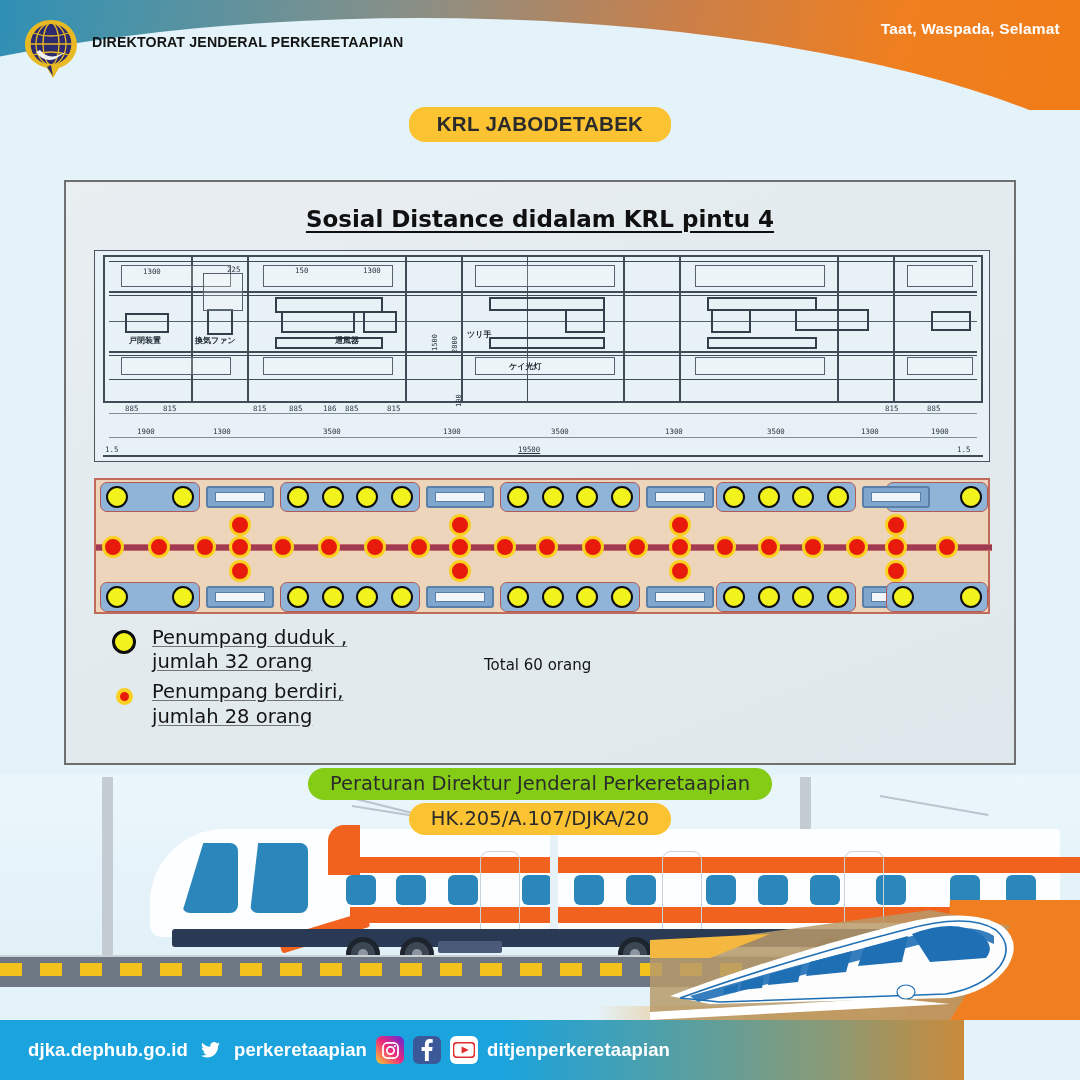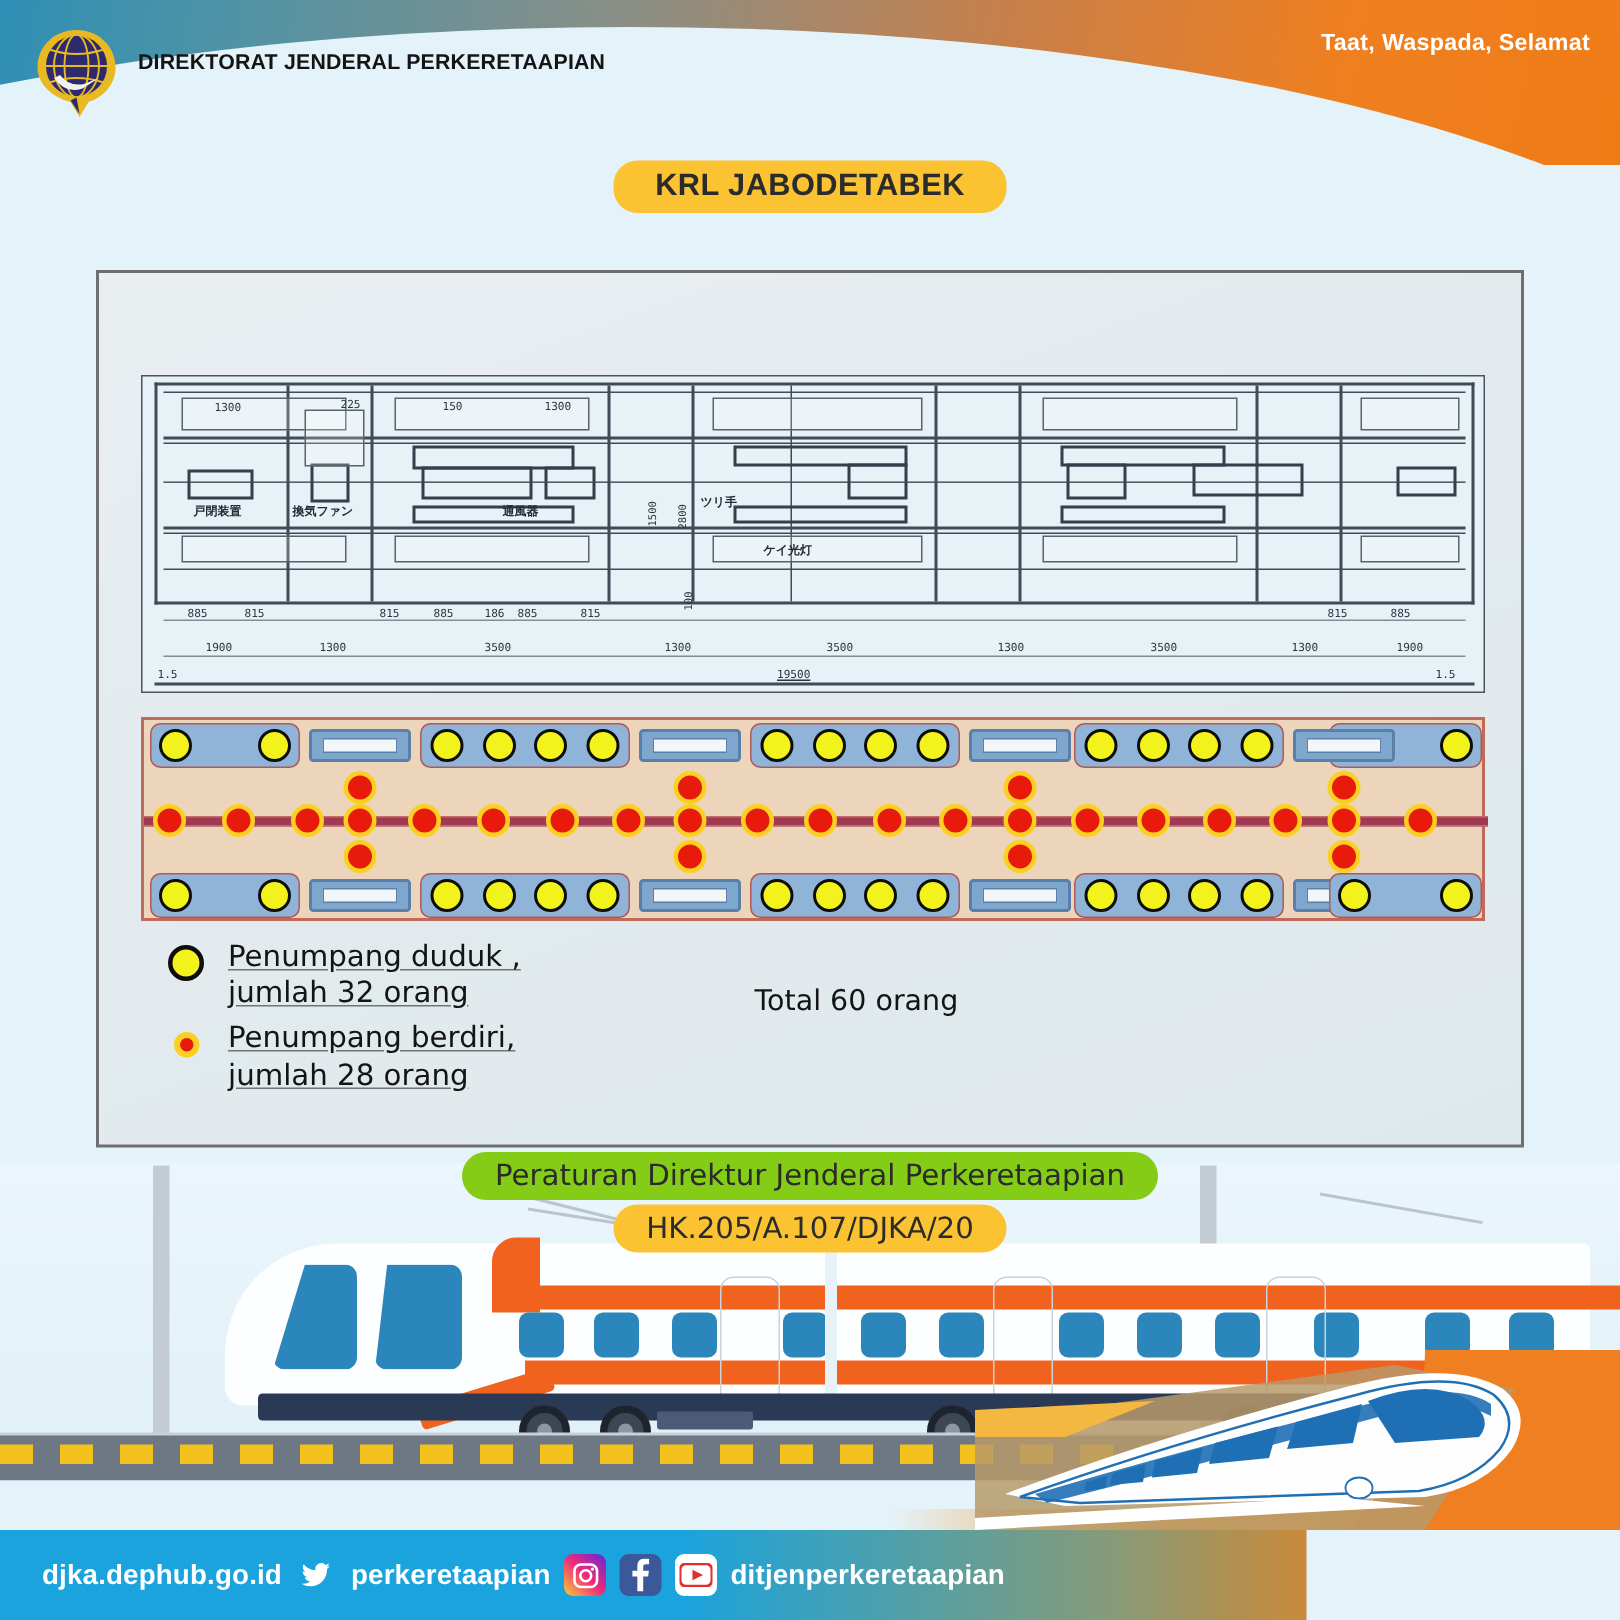--- a/index.html
+++ b/index.html
@@ -136,21 +136,21 @@
     background: #e81a0c; border: 4px solid #fbd020; margin-top: 4px;
   }
   .legend-text {
     font-size: 19.5px; color: #141414; line-height: 1.24;
     font-family: "DejaVu Sans", sans-serif;
     text-decoration: underline; text-decoration-color: rgba(20,20,20,.55);
     text-underline-offset: 2px;
   }
   .legend-total {
     position: absolute; left: 388px; top: 36px;
-    font-size: 19px; color: #141414; font-family: "DejaVu Sans", sans-serif; margin-left: 19px;
+    font-size: 15px; color: #141414; font-family: "DejaVu Sans", sans-serif;
   }
 
   
   .scene {
     position: absolute; left: 0; top: 775px; width: 1080px; height: 245px;
     background: #e4f3fa; overflow: hidden;
   }
   .scene-sky {
     position: absolute; left: 0; top: 0; width: 1080px; height: 185px;
     background: linear-gradient(180deg, #eaf6fb 0%, #e2f0f8 100%);
@@ -215,21 +215,21 @@
   }
 
   
   .hsr-wrap {
     position: absolute; right: 0; bottom: 60px; width: 430px; height: 120px;
     overflow: hidden; z-index: 4;
   }
 
   
   .footer {
-    position: absolute; left: 0; bottom: 0; width: 871px; height: 60px;
+    position: absolute; left: 0; bottom: 0; width: 964px; height: 60px;
     background: linear-gradient(90deg, #1aa3dd 0%, #1aa3dd 52%, #5a9f9f 72%, #8a9a76 86%, #c98a3a 100%);
     display: flex; align-items: center; z-index: 10;
   }
   .footer-strip {
     position: absolute; left: 0; bottom: 60px; width: 1080px; height: 14px;
     background: linear-gradient(90deg, rgba(228,243,250,0) 0%, rgba(228,243,250,0) 55%, #f0a33c 72%, #ef7f20 100%);
   }
   .footer-inner { display: flex; align-items: center; padding-left: 28px; gap: 9px; }
   .f-text { color: #ffffff; font-size: 18.5px; font-weight: bold; letter-spacing: .1px; }
   .ico { width: 28px; height: 28px; display: inline-flex; align-items: center; justify-content: center; border-radius: 6px; }
@@ -264,20 +264,21 @@
 </div>
 <div class="ministry-text">
   <div>DIREKTORAT JENDERAL PERKERETAAPIAN</div>
 </div>
 
 <div class="title-badges">
   <div class="badge-yellow">KRL JABODETABEK</div>
 </div>
 
 <div class="panel">
+  <div class="panel-title">Sosial Distance didalam KRL pintu 4</div>
 
   <div class="tech-drawing">
 
     <div class="td-line" style="left:8px;  top:4px;   width:880px; height:1.6px;"></div>
     <div class="td-line" style="left:8px;  top:150px; width:880px; height:2.4px;"></div>
     <div class="td-line" style="left:8px;  top:4px;   width:1.6px; height:148px;"></div>
     <div class="td-line" style="left:886px;top:4px;   width:1.6px; height:148px;"></div>
     <div class="td-line" style="left:14px; top:10px;  width:868px; height:1px;"></div>
     <div class="td-line" style="left:14px; top:40px;  width:868px; height:1.8px;"></div>
     <div class="td-line" style="left:14px; top:44px;  width:868px; height:1px;"></div>

